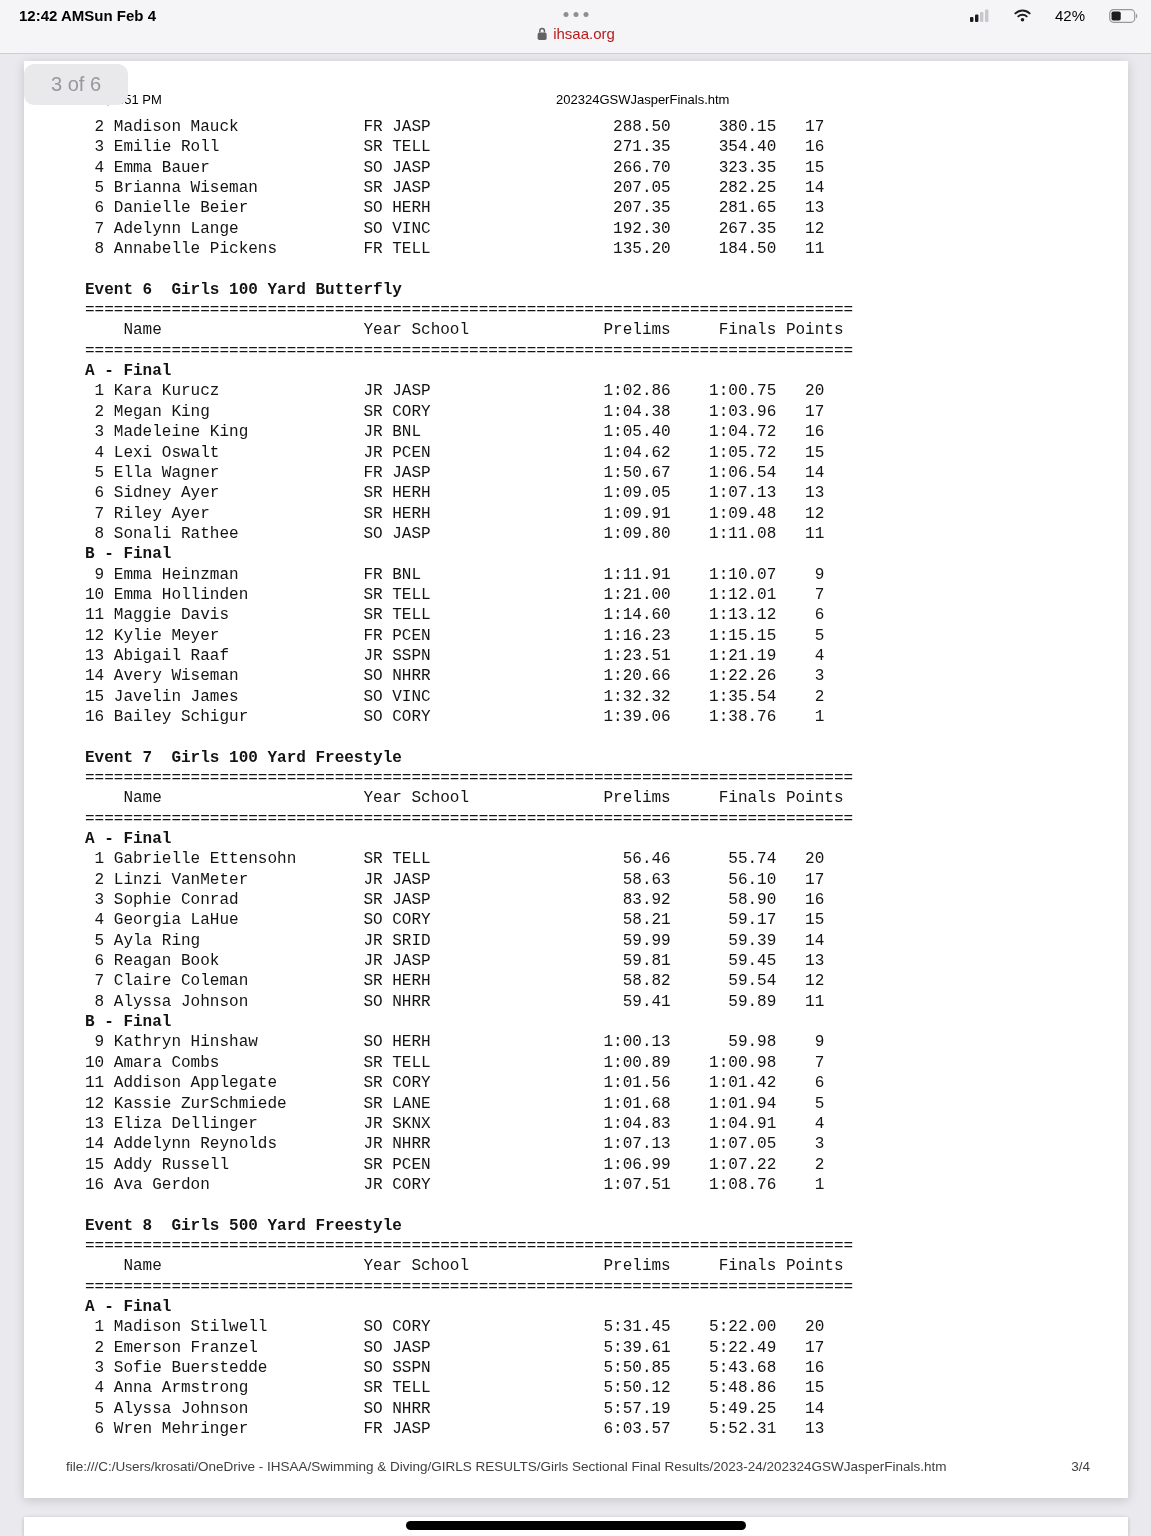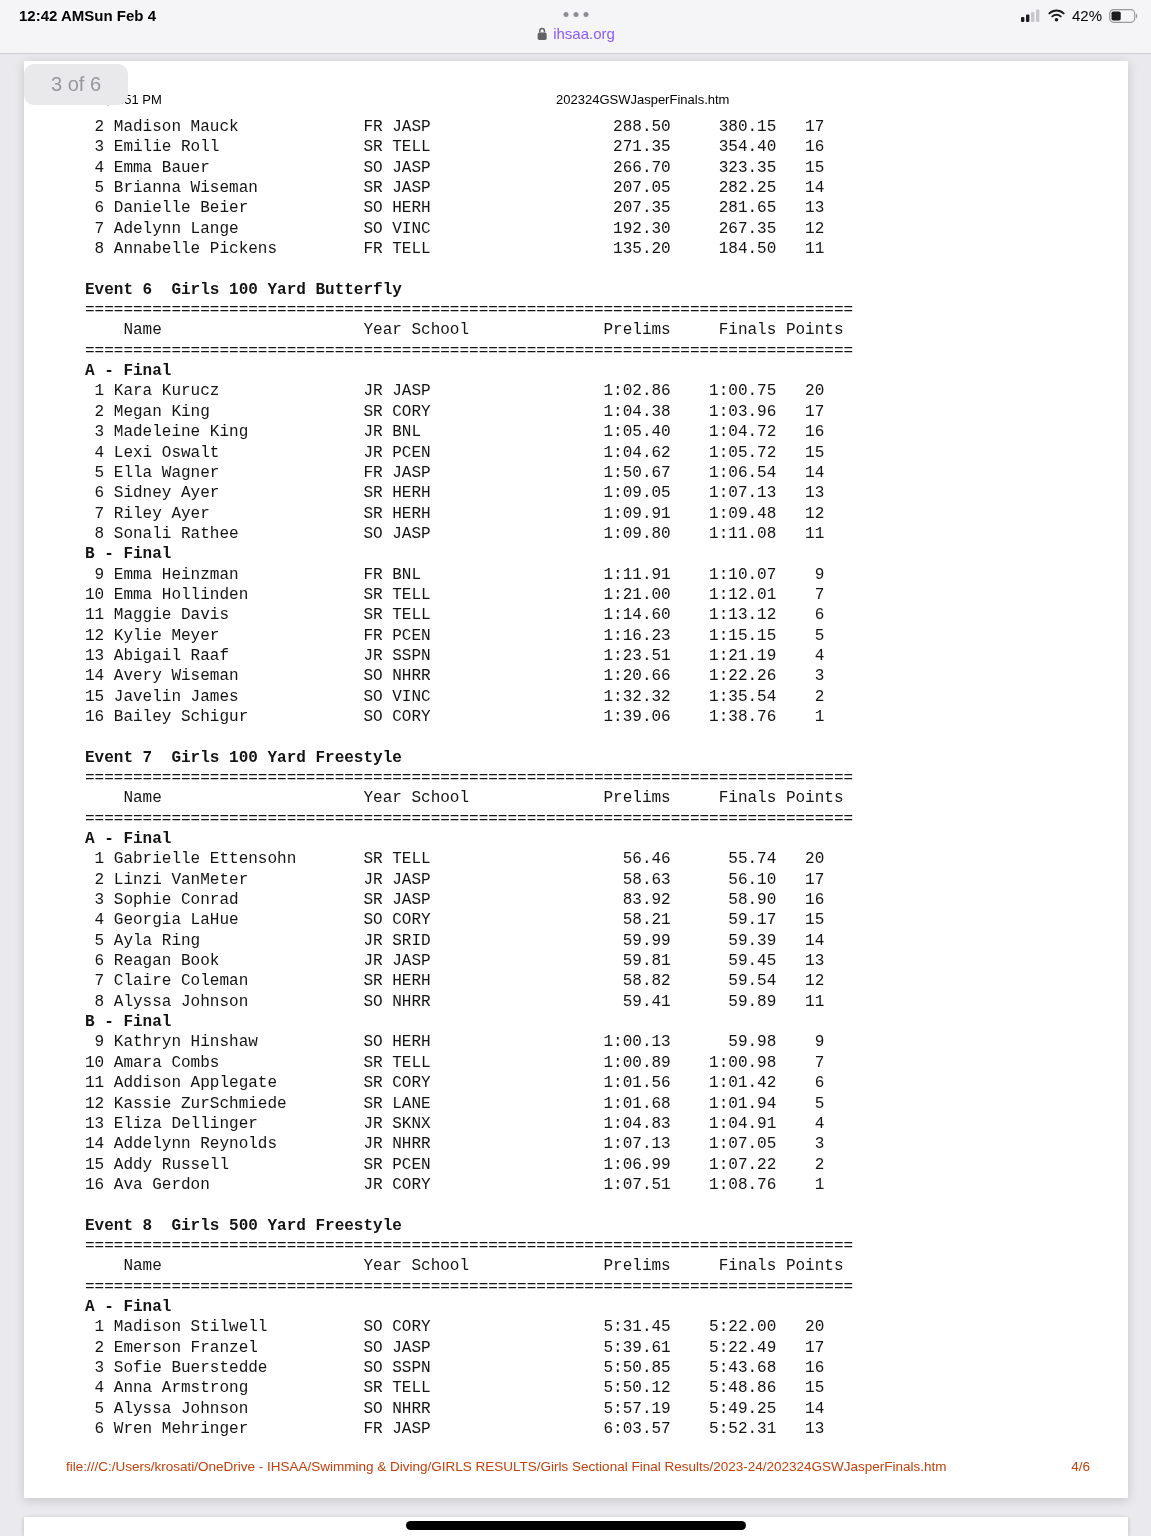--- a/index.html
+++ b/index.html
@@ -8,40 +8,40 @@
 
   
   .chrome{position:absolute;top:0;left:0;right:0;height:53px;background:#f5f5f7;
           border-bottom:1px solid #cdcdd2;z-index:4;}
   .status-left{position:absolute;left:19px;top:7px;display:flex;
                font-size:15px;font-weight:600;color:#000;}
   .tab-dots{position:absolute;left:50%;top:12px;transform:translateX(-50%);
             display:flex;gap:5px;cursor:pointer;}
   .tab-dots span{width:5px;height:5px;border-radius:50%;background:#8e8e93;}
   .url-row{position:absolute;left:50%;top:25px;transform:translateX(-50%);
-           display:flex;align-items:center;gap:6px;font-size:15px;color:#8b5cf6;}
+           display:flex;align-items:center;gap:6px;font-size:15px;color:#b91c1c;}
   .status-right{position:absolute;right:12px;top:7px;display:flex;align-items:center;
-                gap:7px;font-size:15px;color:#000;}
+                gap:24px;font-size:15px;color:#000;}
 
   
   .page-badge{position:absolute;left:24px;top:64px;width:104px;height:41px;
               background:#e9e9ec;border-radius:10px;color:#97979c;font-size:20px;
               display:flex;align-items:center;justify-content:center;z-index:5;}
 
   
   .page{position:absolute;left:24px;top:61px;width:1104px;height:1437px;background:#fff;
         box-shadow:0 2px 10px rgba(0,0,0,.16);}
   .ph-left{position:absolute;left:46px;top:31px;font-size:13px;color:#000;}
   .ph-center{position:absolute;left:532px;top:31px;font-size:13px;color:#000;}
   .results{position:absolute;left:61px;top:56px;color:#131313;}
   .line{font-family:"Liberation Mono","DejaVu Sans Mono",monospace;font-size:16px;
         line-height:20.35px;white-space:pre;}
   .line.bold{font-weight:700;}
   .print-footer{position:absolute;left:42px;right:38px;top:1398px;display:flex;
-                justify-content:space-between;font-size:13.5px;color:#c2410c;}
+                justify-content:space-between;font-size:13.5px;color:#404040;}
   .pf-left{white-space:nowrap;}
 
   
   .next-strip{position:absolute;left:24px;top:1517px;width:1104px;height:19px;
               background:#fff;box-shadow:0 1px 4px rgba(0,0,0,.22);}
   .home-indicator{position:absolute;left:50%;top:1521px;transform:translateX(-50%);
                   width:340px;height:9px;border-radius:5px;background:#000;z-index:6;}
   svg{display:block;}
 </style>
 </head>
@@ -169,20 +169,20 @@
         <div class="line"> 1 Madison Stilwell          SO CORY                  5:31.45    5:22.00   20</div>
         <div class="line"> 2 Emerson Franzel           SO JASP                  5:39.61    5:22.49   17</div>
         <div class="line"> 3 Sofie Buerstedde          SO SSPN                  5:50.85    5:43.68   16</div>
         <div class="line"> 4 Anna Armstrong            SR TELL                  5:50.12    5:48.86   15</div>
         <div class="line"> 5 Alyssa Johnson            SO NHRR                  5:57.19    5:49.25   14</div>
         <div class="line"> 6 Wren Mehringer            FR JASP                  6:03.57    5:52.31   13</div>
       </div>
 
     <div class="print-footer">
       <span class="pf-left">file:///C:/Users/krosati/OneDrive - IHSAA/Swimming &amp; Diving/GIRLS RESULTS/Girls Sectional Final Results/2023-24/202324GSWJasperFinals.htm</span>
-      <span>4/6</span>
+      <span>3/4</span>
     </div>
   </div>
 
   <div class="next-strip"></div>
 
   <div class="home-indicator"></div>
 </div>
 
 </body></html>

